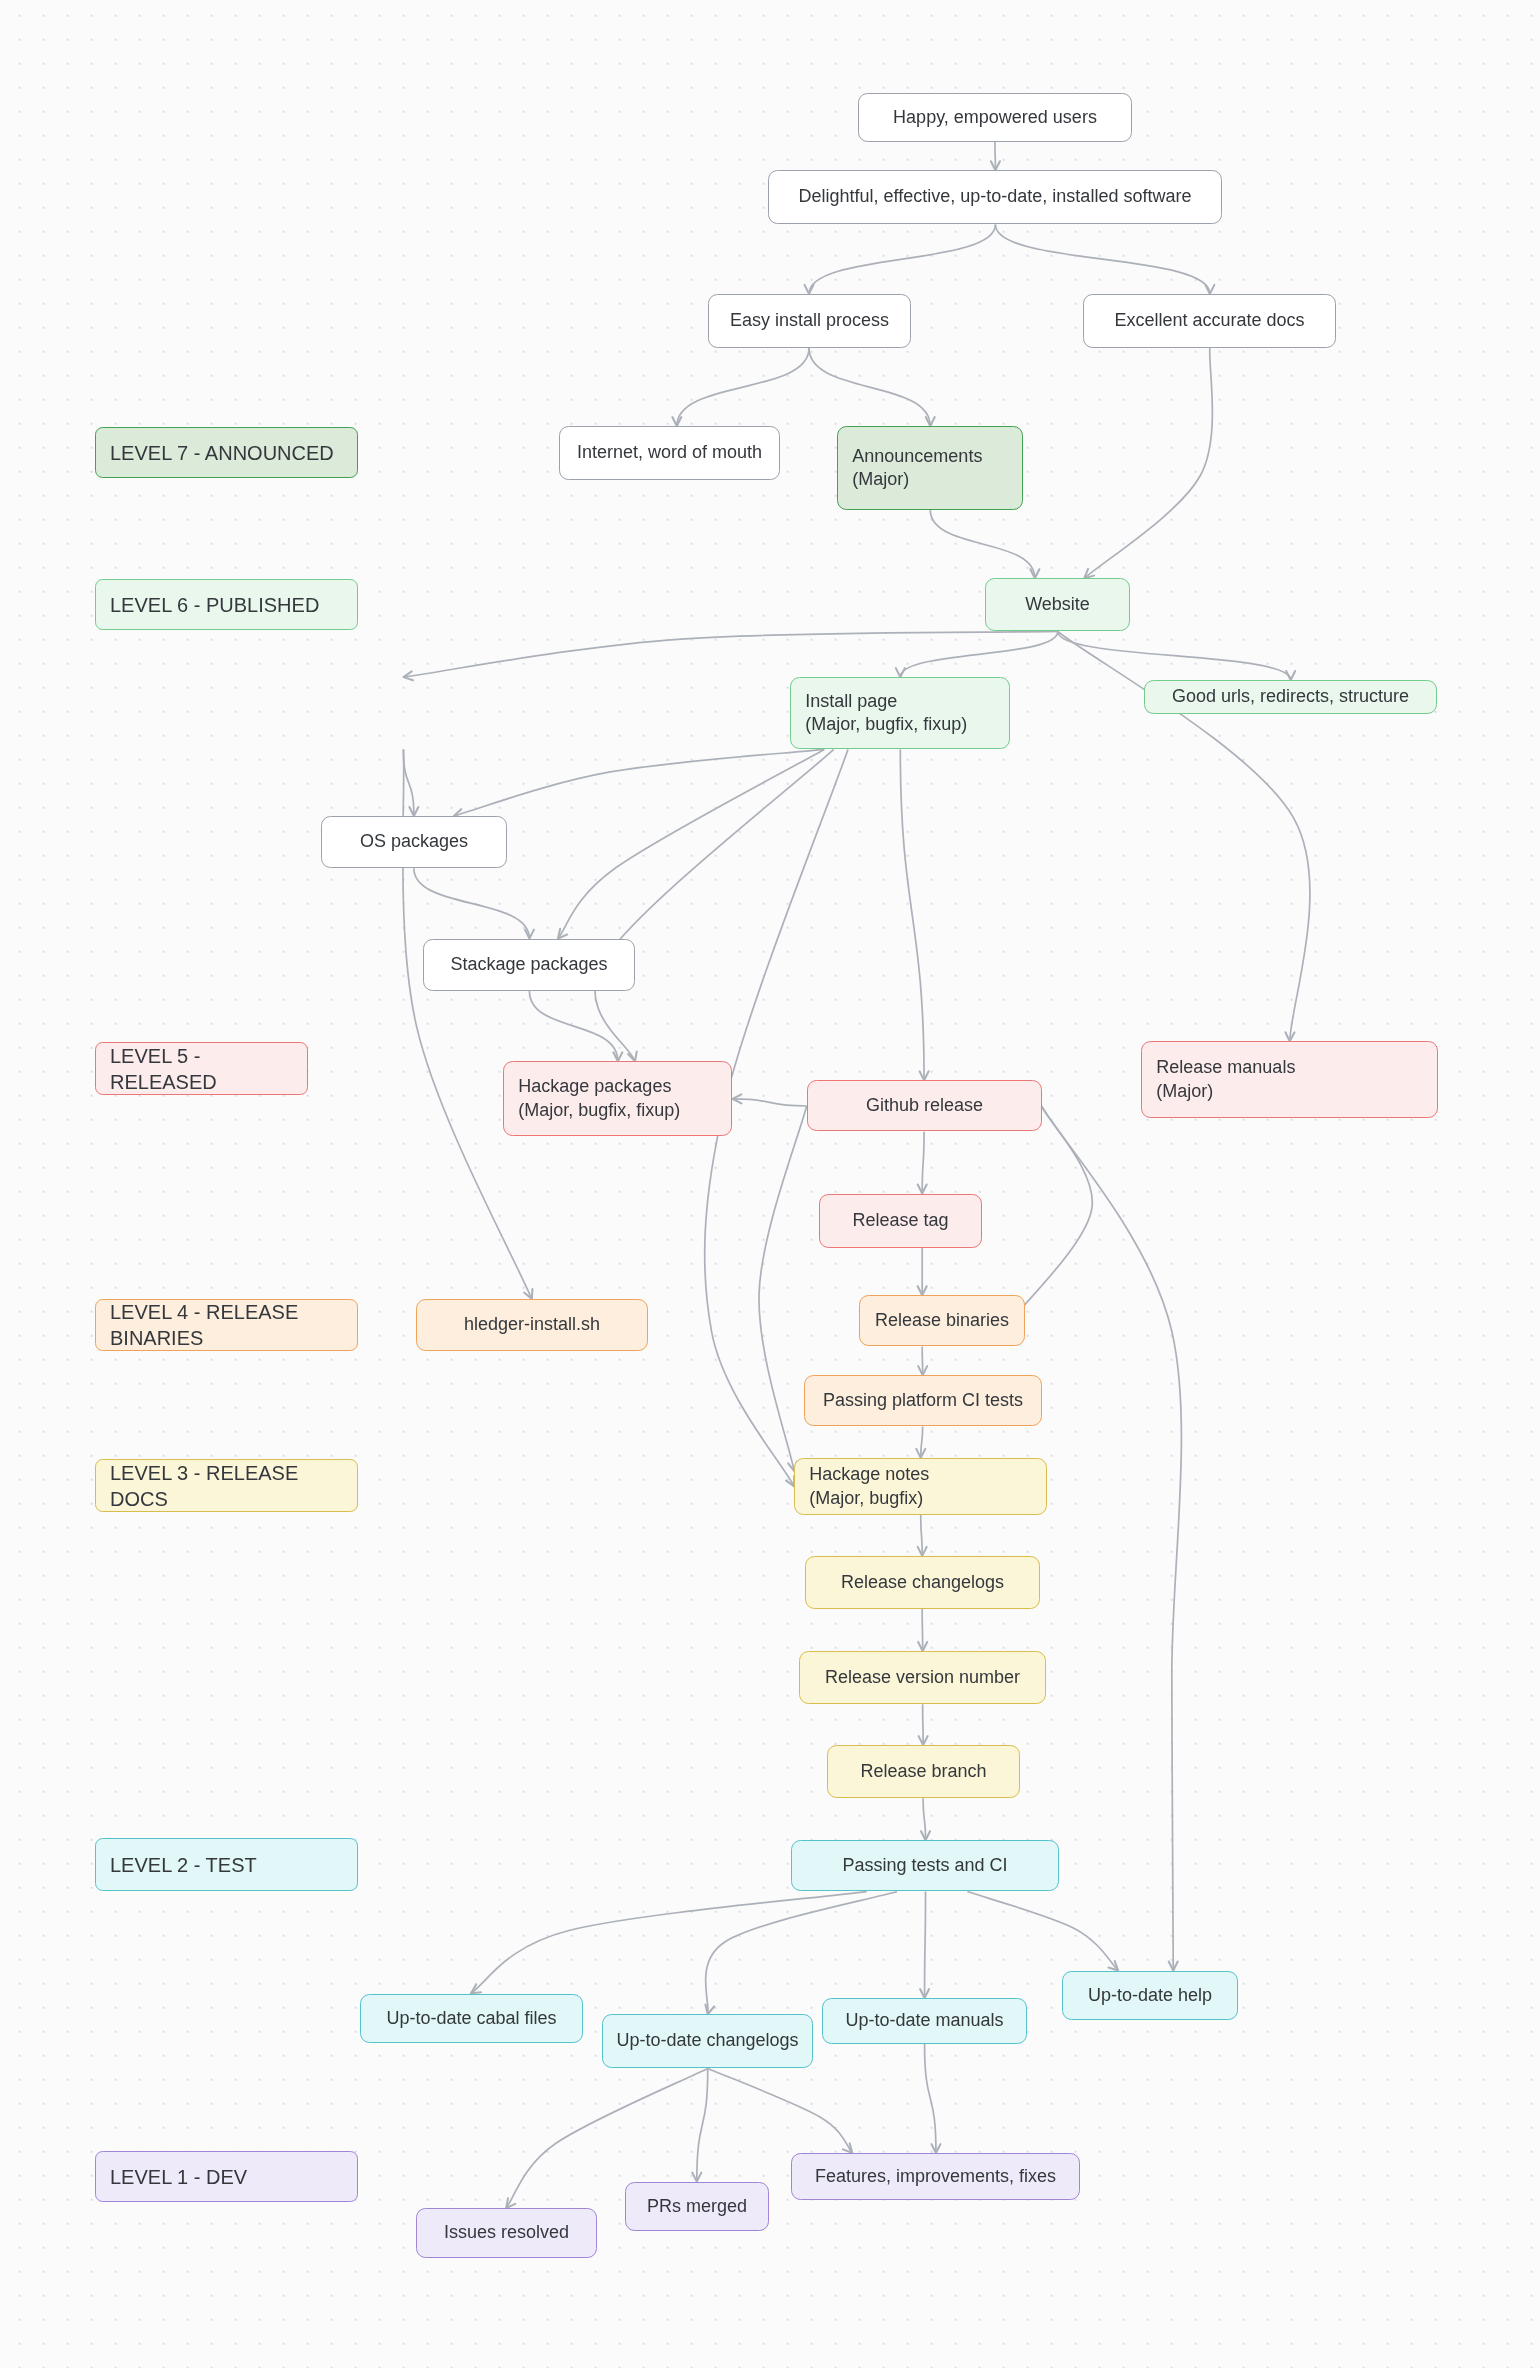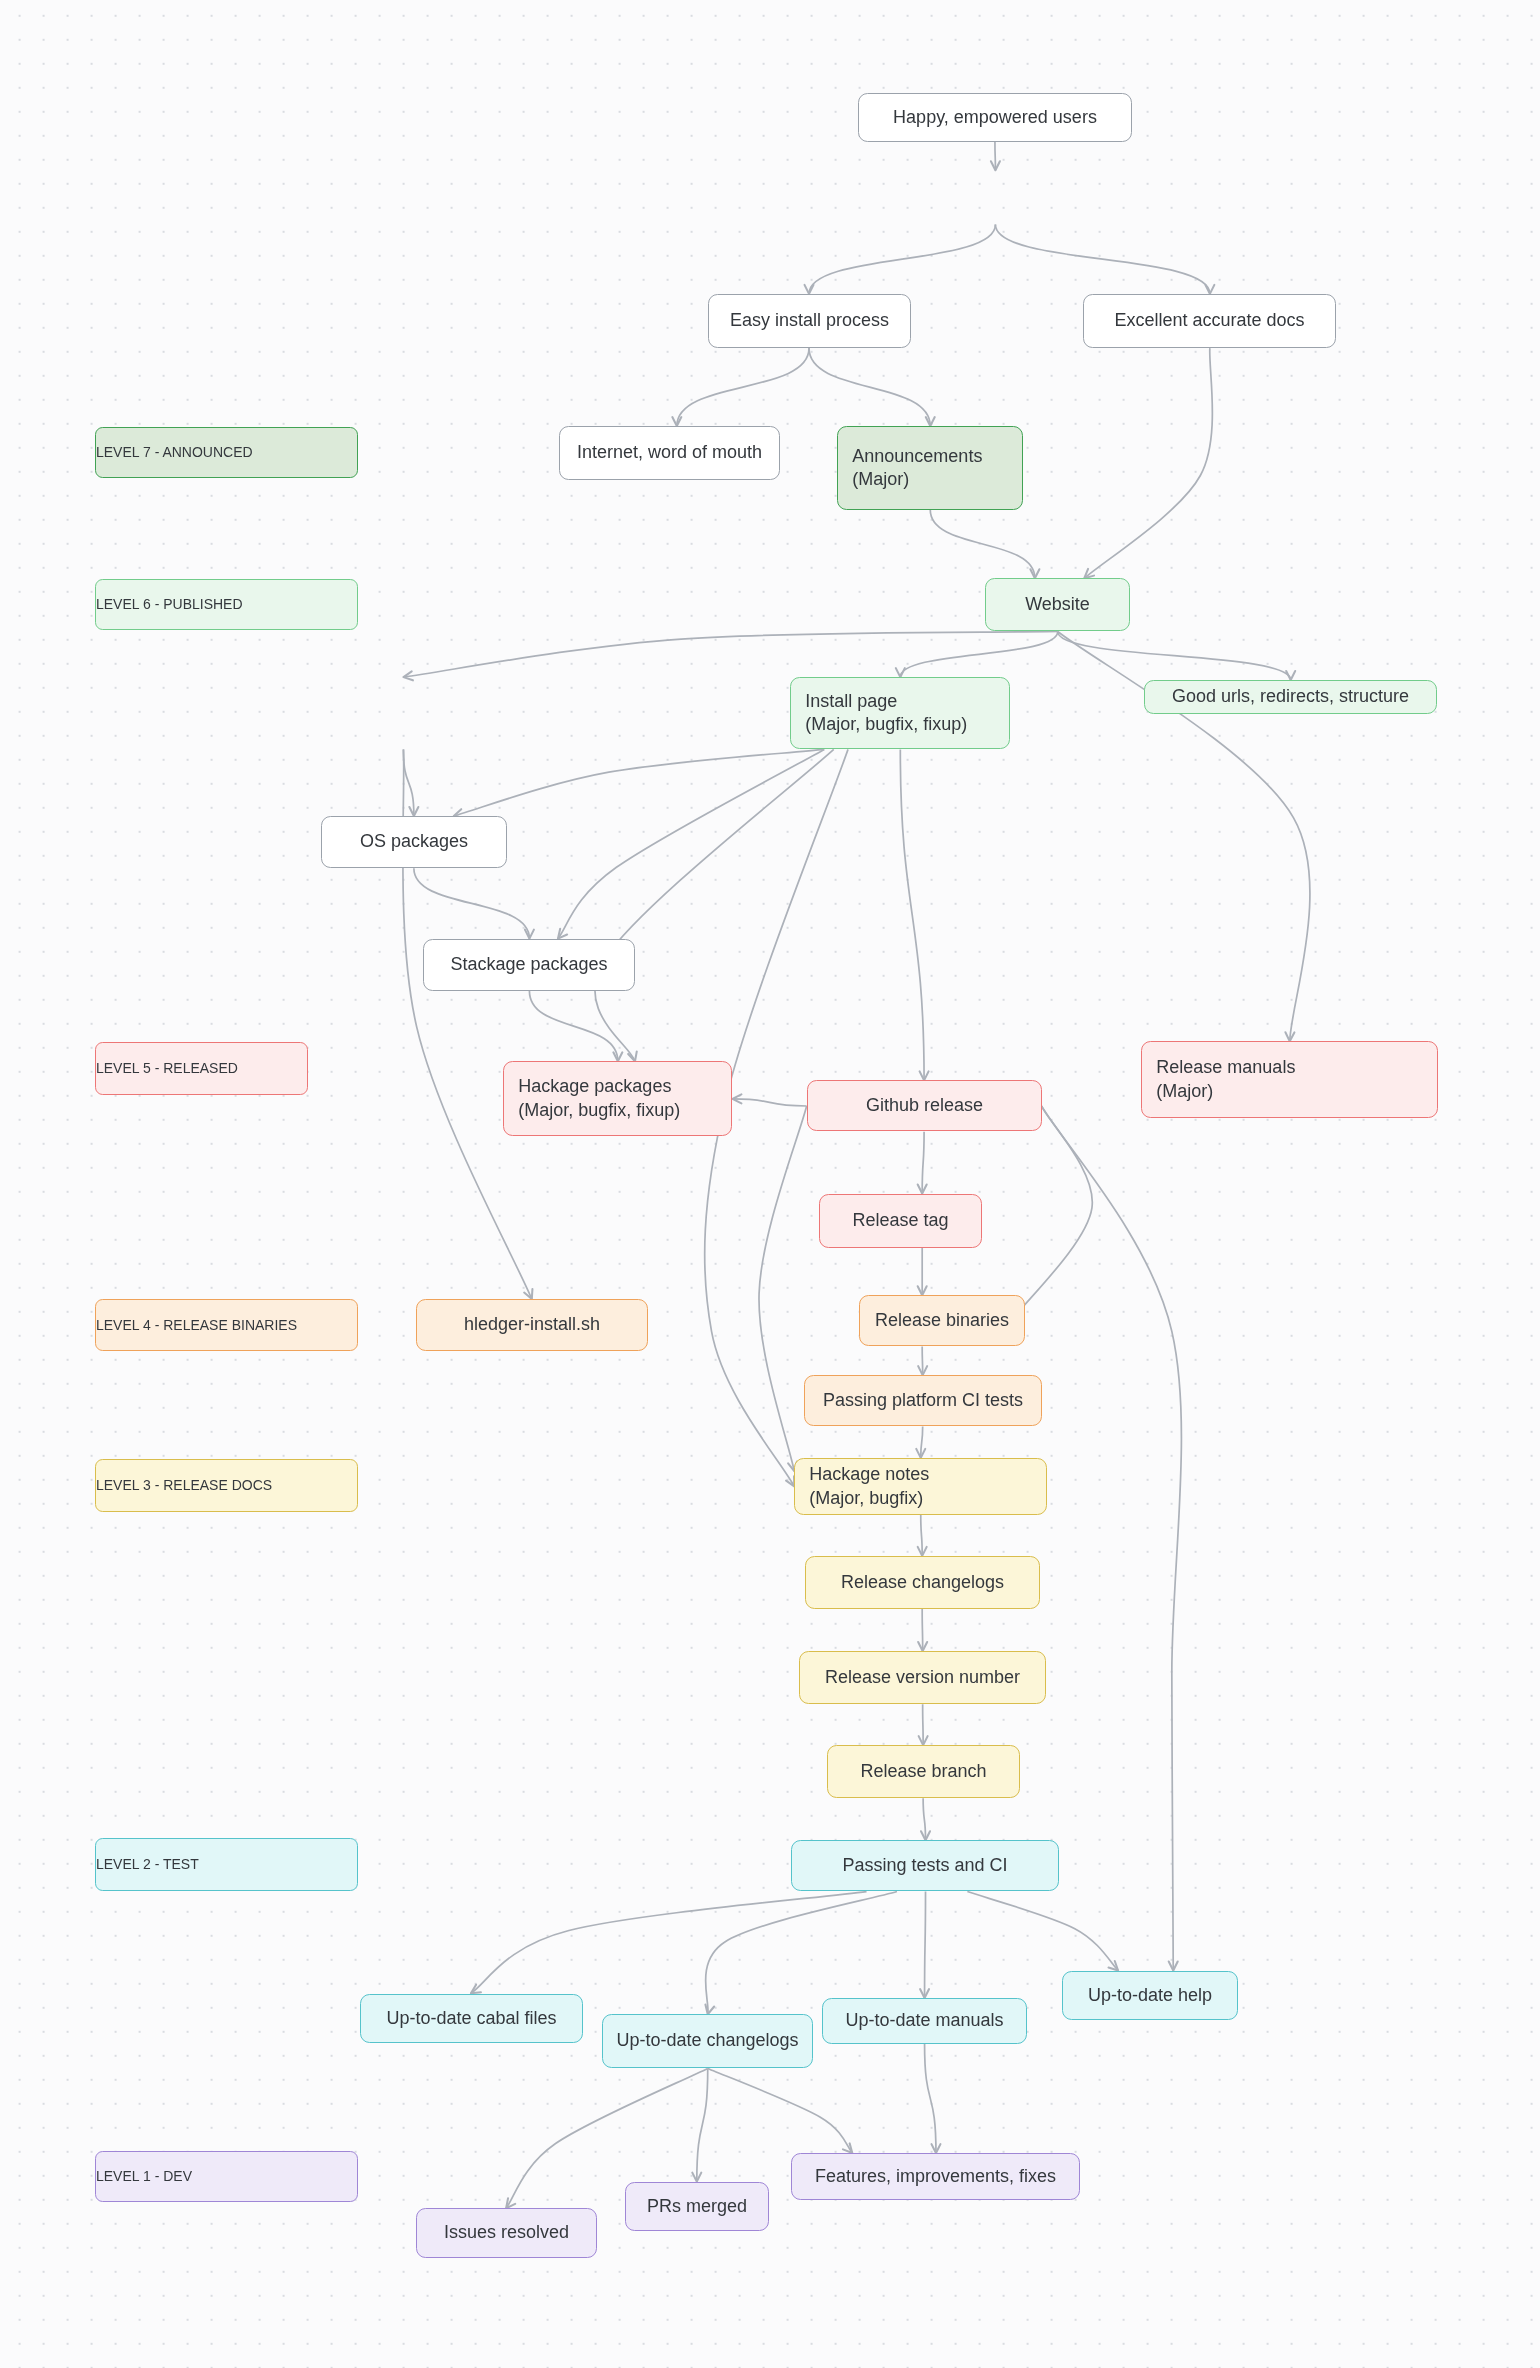--- a/index.html
+++ b/index.html
@@ -13,21 +13,21 @@
   }
   #edge-layer{position:absolute;left:0;top:0;width:100%;height:100%}
   .edge{fill:none;stroke:#acb1b9;stroke-width:1.8px}
   .node,.level{
     position:absolute;border:1.9px solid;border-radius:9.5px;
     display:flex;align-items:center;font-size:18px;line-height:1.3;
   }
   .node{justify-content:center;padding:1.9px 9.5px}
   .node.ml{justify-content:flex-start;text-align:left;padding-left:14.3px}
   .node .label,.level .label{white-space:pre-line}
-  .level{padding-left:0;border-radius:7.6px;font-size:14px}
+  .level{padding-left:14px;border-radius:7.6px;font-size:20px}
   .th-white{background:#ffffff;border-color:#9ba2ab}
   .th-g7{background:#dcead9;border-color:#41a254}
   .th-g6{background:#e9f7ec;border-color:#72cc8b}
   .th-r5{background:#fdecec;border-color:#ed7676}
   .th-o4{background:#fdeedd;border-color:#efa25a}
   .th-y3{background:#fcf6d8;border-color:#d9bd4c}
   .th-c2{background:#e1f7f8;border-color:#55c3cb}
   .th-p1{background:#efeaf9;border-color:#9f86d6}
 </style>
 </head>
@@ -101,20 +101,23 @@
   <div class="level th-c2" style="left:95px;top:1838px;width:263px;height:53px">
       <span class="label">LEVEL 2 - TEST</span>
     </div>
   <div class="level th-p1" style="left:95px;top:2151px;width:263px;height:51px">
       <span class="label">LEVEL 1 - DEV</span>
     </div>
 
   <div class="node th-white" style="left:858px;top:93px;width:274px;height:49px">
       <span class="label">Happy, empowered users</span>
     </div>
+  <div class="node th-white" style="left:768px;top:170px;width:454px;height:54px">
+      <span class="label">Delightful, effective, up-to-date, installed software</span>
+    </div>
   <div class="node th-white" style="left:708px;top:294px;width:203px;height:54px">
       <span class="label">Easy install process</span>
     </div>
   <div class="node th-white" style="left:1083px;top:294px;width:253px;height:54px">
       <span class="label">Excellent accurate docs</span>
     </div>
   <div class="node th-white" style="left:559px;top:426px;width:221px;height:54px">
       <span class="label">Internet, word of mouth</span>
     </div>
   <div class="node th-g7 ml" style="left:837px;top:426px;width:186px;height:84px">

